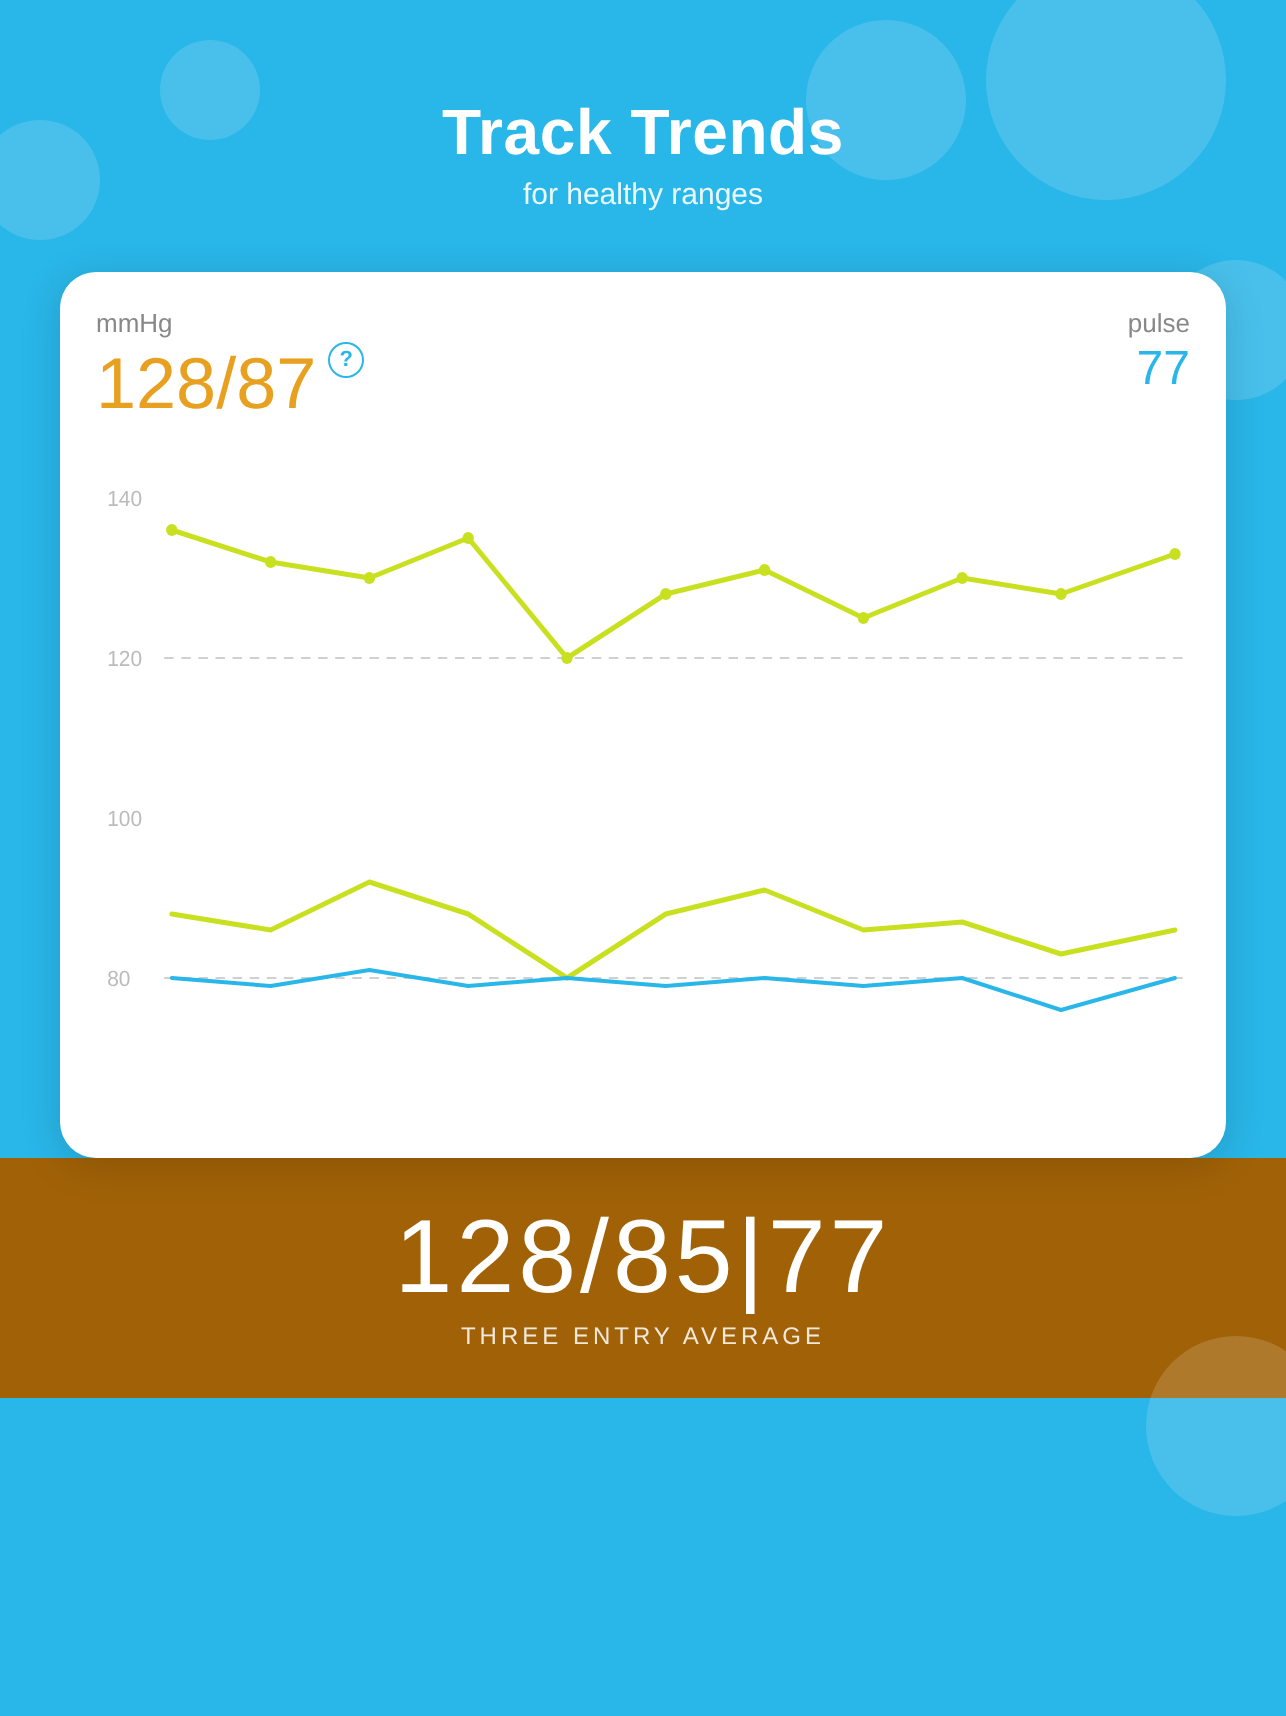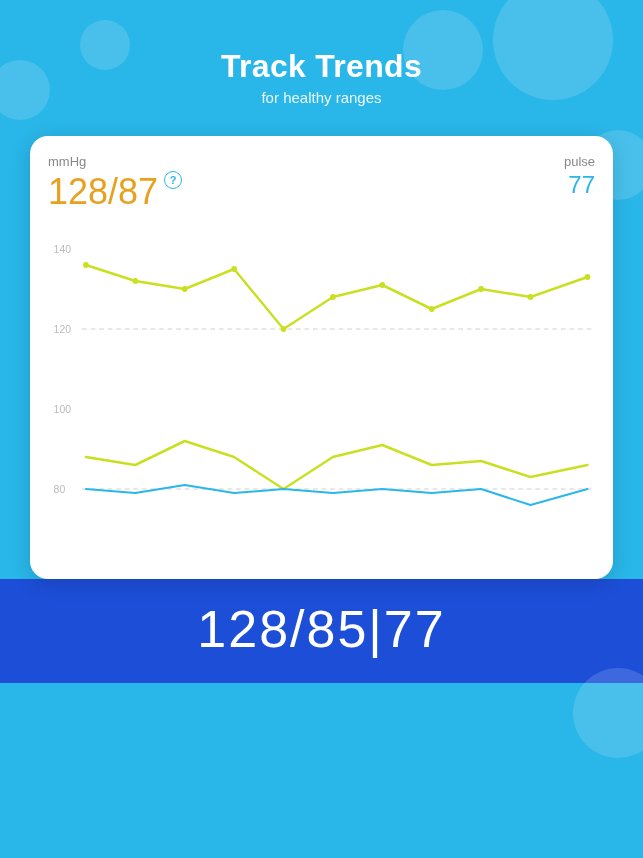--- a/index.html
+++ b/index.html
@@ -125,21 +125,21 @@
       cursor: pointer;
     }
     .tab-item.active {
       background: #f0f0f0;
       color: #666;
       border-radius: 0;
     }
 
     
     .bottom-section {
-      background: #1d4ed8;
+      background: #a16207;
       text-align: center;
       padding: 20px 20px 24px;
     }
     .bottom-reading {
       font-size: 52px;
       font-weight: 300;
       color: #ffffff;
       letter-spacing: 2px;
     }
     .bottom-label {
@@ -211,13 +211,14 @@
       <circle cx="458" cy="70" r="3" fill="#c8e020"></circle>
       <circle cx="510" cy="78" r="3" fill="#c8e020"></circle>
       <circle cx="570" cy="58" r="3" fill="#c8e020"></circle>
     </svg>
   </div>
 
 </div>
 
 <div class="bottom-section">
   <div class="bottom-reading">128/85|77</div>
+  <div class="bottom-label">THREE ENTRY AVERAGE</div>
 </div>
 
 </body></html>

